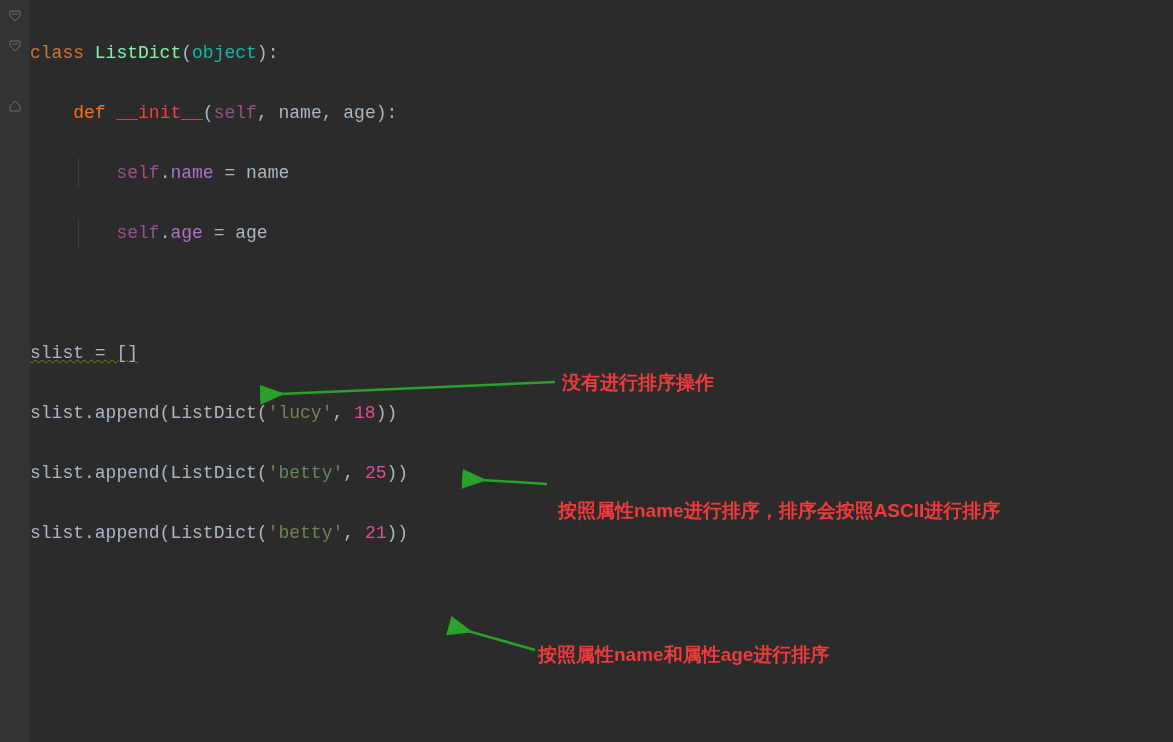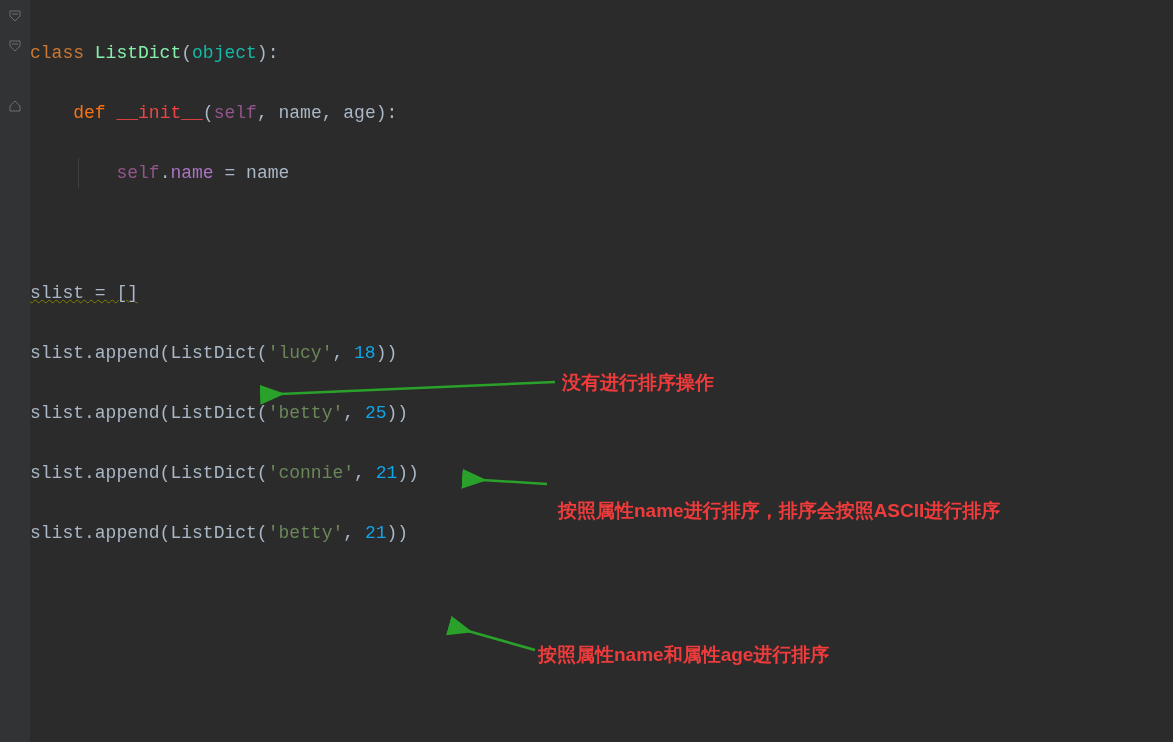--- a/index.html
+++ b/index.html
@@ -46,21 +46,21 @@
   
   .kw { color: #cc7832; }
   .def { color: #f97316; }
   .cls { color: #86efac; }
   .builtin { color: #14b8a6; }
   .dunder { color: #ef4444; }
   .self { color: #94558d; }
   .attr { color: #aa73c1; }
   .param { color: #a9b7c6; }
   .str { color: #6a8759; }
-  .num { color: #0ea5e9; }
+  .num { color: #ec4899; }
   .ident { color: #a9b7c6; }
   .warn { 
     color: #a9b7c6;
     text-decoration: underline wavy #808000;
     text-decoration-thickness: 1px;
   }
 
   
   .annotation {
     position: absolute;
@@ -89,25 +89,25 @@
   </svg>
   <svg class="gutter-icon" viewBox="0 0 12 12" style="margin-top:48px">
     <path d="M1 11 L11 11 L11 6 L6 1 L1 6 Z" fill="none" stroke="#6e6e6e" stroke-width="1"></path>
   </svg>
 </div>
 
 <div class="code-area">
 <span class="line"><span class="kw">class </span><span class="cls">ListDict</span><span>(</span><span class="builtin">object</span><span>):</span></span>
 <span class="line"><span class="def">    def </span><span class="dunder">__init__</span><span>(</span><span class="self">self</span><span>, </span><span class="param">name</span><span>, </span><span class="param">age</span><span>):</span></span>
 <span class="line"><span class="indent-guide" style="left:48px"></span>        <span class="self">self</span><span>.</span><span class="attr">name</span><span> = </span><span class="ident">name</span></span>
+<span class="line"><span class="indent-guide" style="left:48px"></span>        <span class="self">self</span><span>.</span><span class="attr">age</span><span> = </span><span class="ident">age</span></span>
 <span class="line"> </span>
 <span class="line"><span class="warn">slist = []</span></span>
 <span class="line"><span>slist.append(ListDict(</span><span class="str">'lucy'</span>, <span class="num">18</span><span>))</span></span>
 <span class="line"><span>slist.append(ListDict(</span><span class="str">'betty'</span>, <span class="num">25</span><span>))</span></span>
-<span class="line"><span>slist.append(ListDict(</span><span class="str">'connie'</span>, <span class="num">21</span><span>))</span></span>
 <span class="line"><span>slist.append(ListDict(</span><span class="str">'betty'</span>, <span class="num">21</span><span>))</span></span>
 <span class="line"> </span>
 
 
 
 
 
 
 
 

